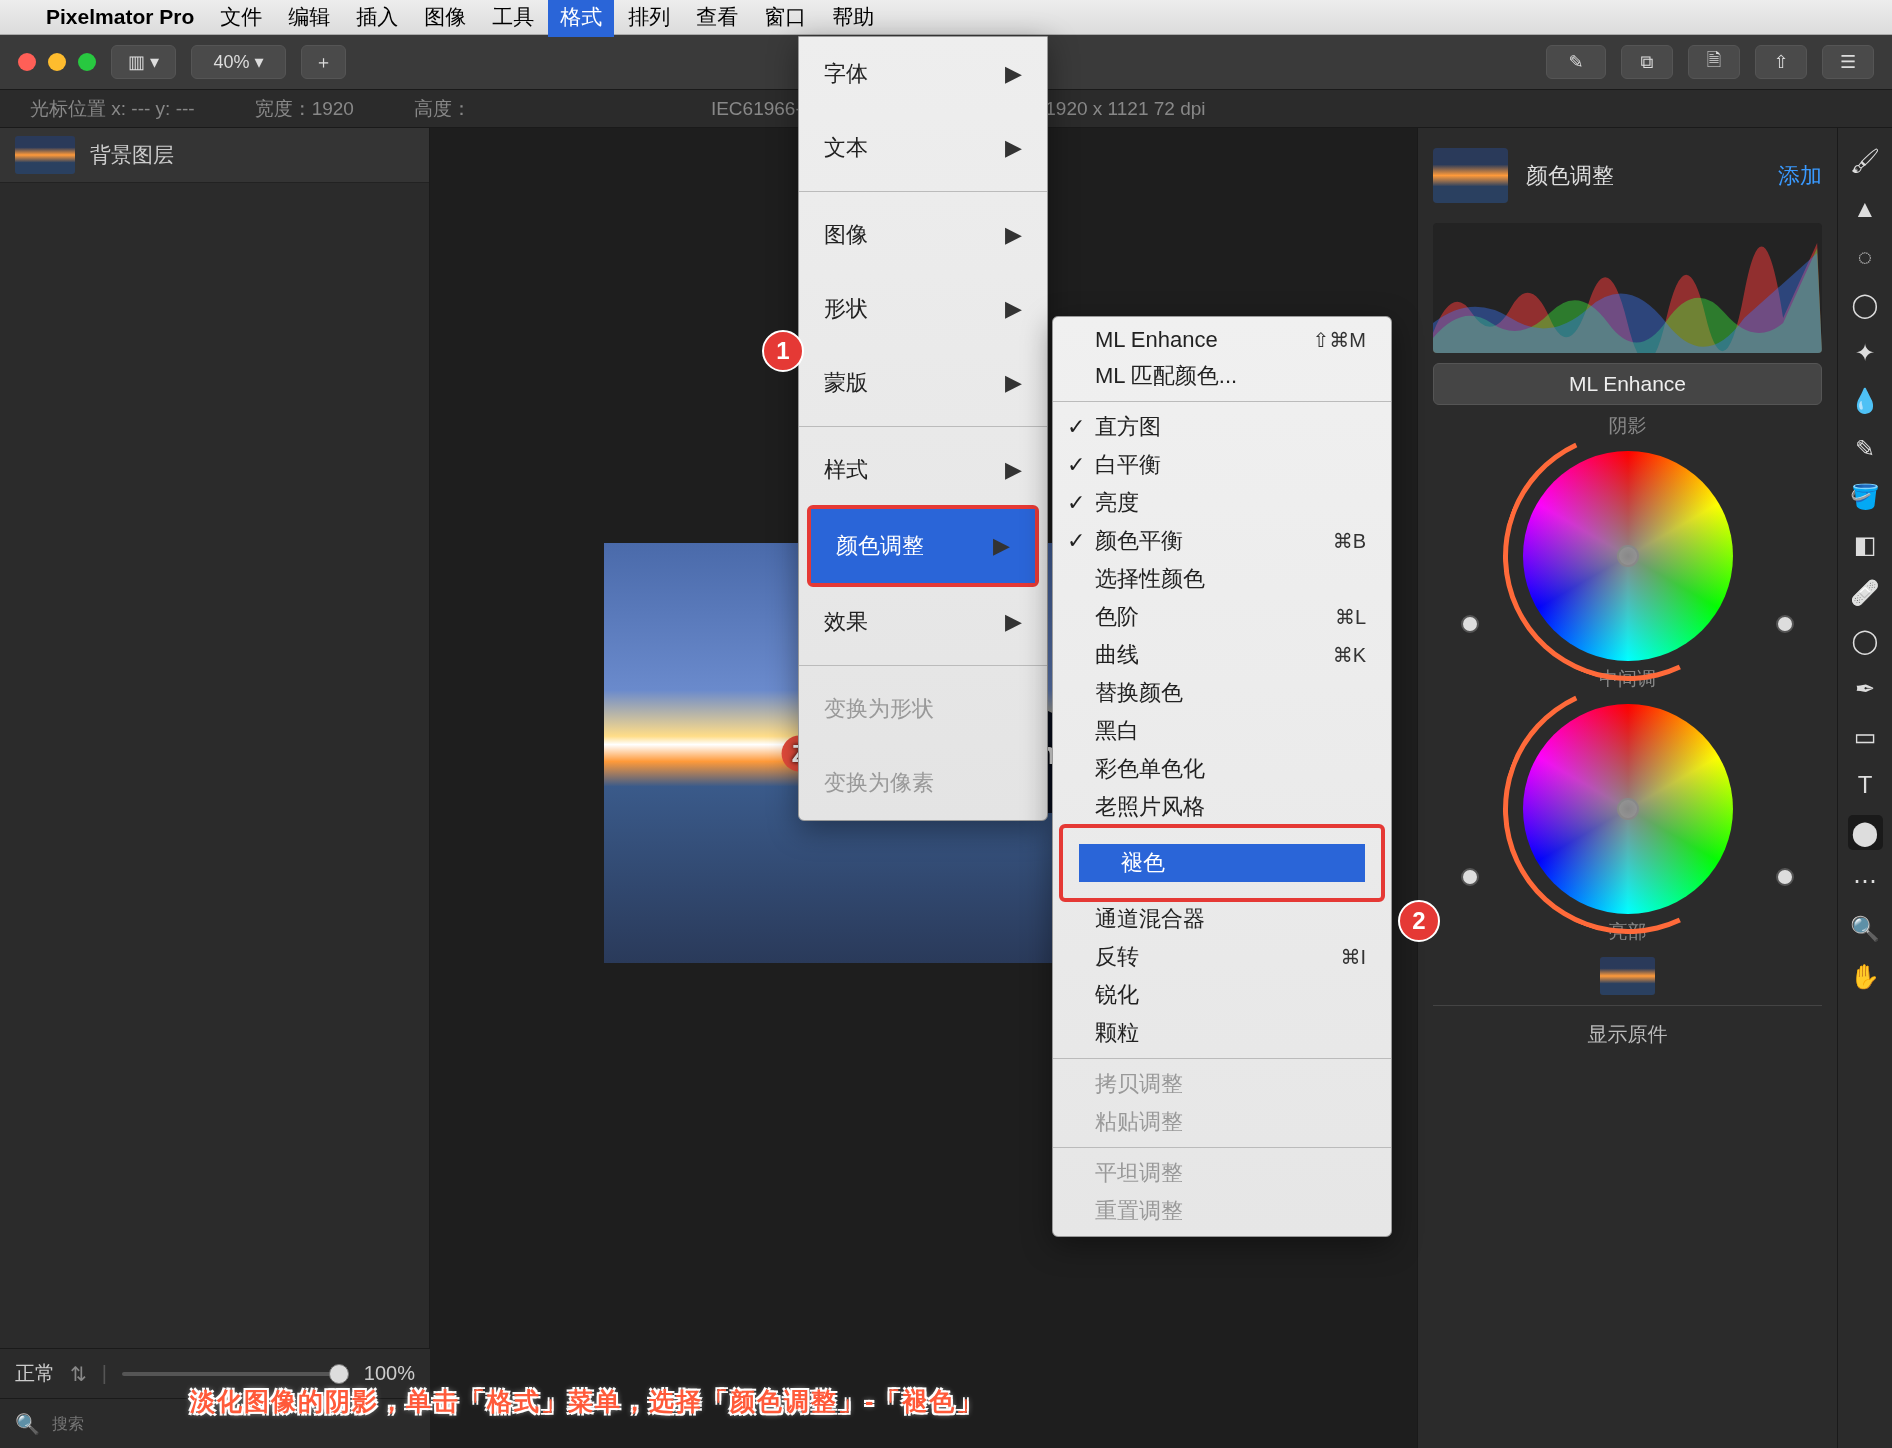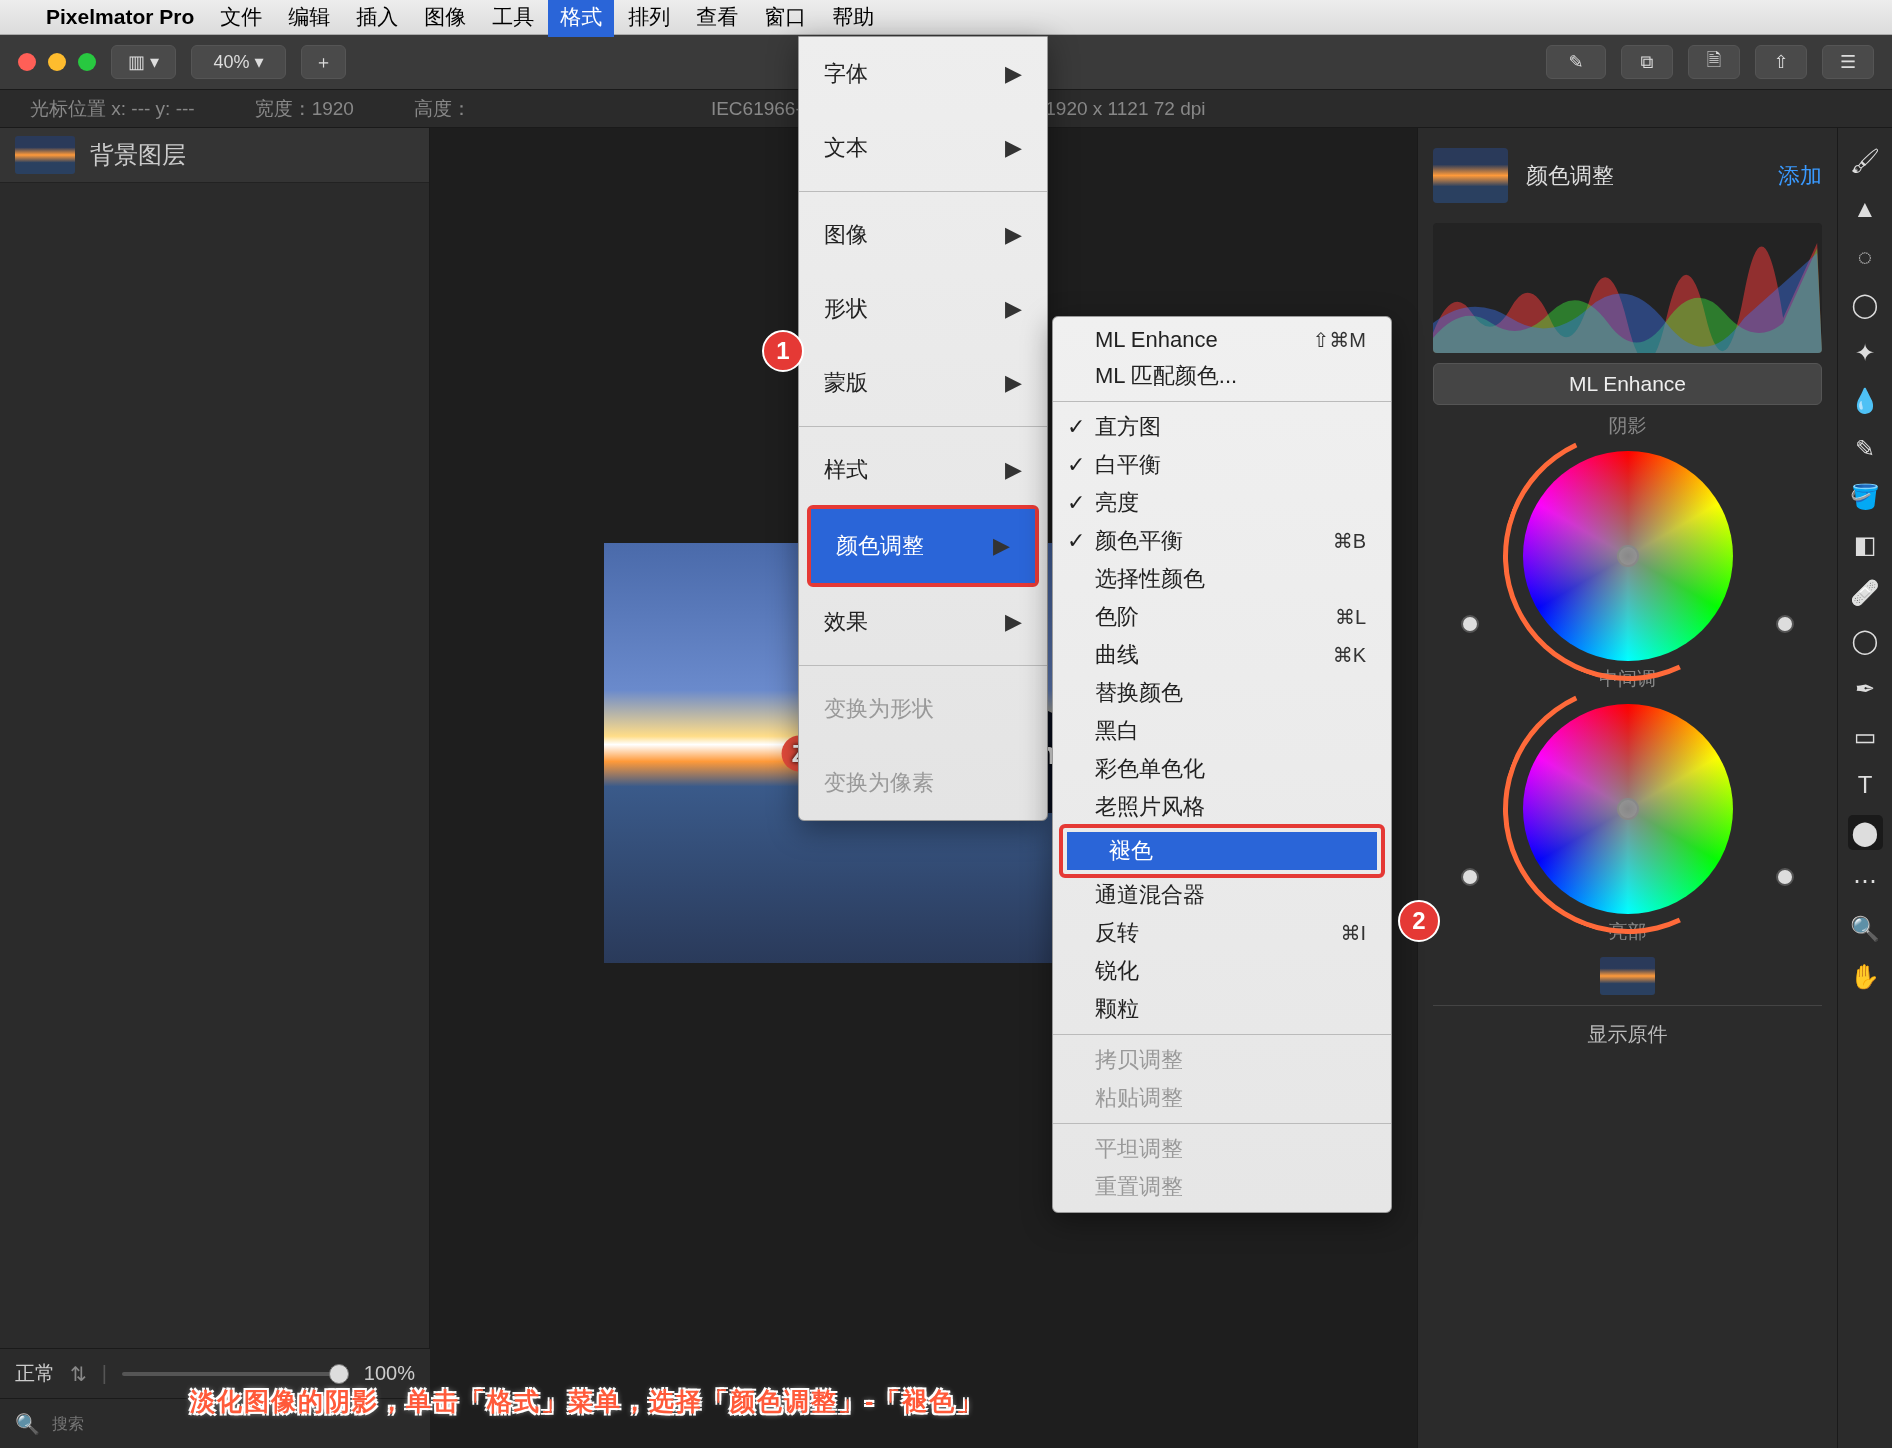--- a/index.html
+++ b/index.html
@@ -50,21 +50,21 @@
 .dd-item.disabled{color:#999}
 .dd-item.hl{background:#2a65d8;color:#fff}
 .dd-hl-border{border:4px solid #e53935;border-radius:6px;margin:-2px 8px}
 .badge{position:absolute;width:42px;height:42px;border-radius:50%;background:#e53935;color:#fff;display:flex;align-items:center;justify-content:center;font-size:24px;font-weight:700;border:2px solid #fff;z-index:200}
 .submenu{position:absolute;top:316px;left:1052px;background:linear-gradient(#f0f0f0,#e6e6e6);border:1px solid #999;border-radius:6px;width:340px;font-size:22px;color:#222;box-shadow:0 8px 30px rgba(0,0,0,.4);z-index:100;padding:6px 0}
 .sm-item{padding:4px 25px 4px 42px;display:flex;align-items:center;justify-content:space-between;position:relative}
 .sm-item .check{position:absolute;left:14px}
 .sm-item .sc{color:#333;font-size:20px}
 .sm-item.hl{background:#2a65d8;color:#fff}
 .sm-item.disabled{color:#999}
-.sm-hl-border{border:4px solid #e53935;border-radius:6px;padding:4px;margin:-2px 6px}
+.sm-hl-border{border:4px solid #e53935;border-radius:6px;padding:16px;margin:-2px 6px}
 .bottom-bar{position:absolute;bottom:50px;left:0;width:430px;height:50px;background:#2b2b2b;border-top:1px solid #1a1a1a;display:flex;align-items:center;padding:0 15px;gap:15px;color:#ccc;font-size:20px}
 .slider{flex:1;height:4px;background:#555;border-radius:2px;position:relative}
 .slider .knob{position:absolute;right:0;top:-8px;width:20px;height:20px;border-radius:50%;background:#ddd;border:1px solid #777}
 .search-bar{position:absolute;bottom:0;left:0;width:430px;height:50px;background:#2b2b2b;border-top:1px solid #1a1a1a;display:flex;align-items:center;padding:0 15px;gap:12px;color:#888;font-size:20px}
 .caption{position:absolute;bottom:30px;left:190px;right:60px;color:#ff5a3a;font-size:25px;font-weight:700;text-shadow:2px 2px 0 #fff,-2px -2px 0 #fff,2px -2px 0 #fff,-2px 2px 0 #fff,0 0 6px #fff;z-index:300;letter-spacing:2px;white-space:nowrap}
 .rp-btm-thumb{width:55px;height:38px;background:linear-gradient(180deg,#2a3a5a 30%,#ff9a3a 50%,#2a4060 70%);border-radius:3px;margin:10px auto 0}
 .rp-show-orig{text-align:center;color:#bbb;font-size:20px;padding:15px 0;border-top:1px solid #444;margin-top:10px}
 </style>
 </head>
 <body>
@@ -107,21 +107,21 @@
   <span>高度：</span>
   <span style="margin-left:180px">IEC61966-2.1</span>
   <span>每通道 8 位</span>
   <span>1920 x 1121 72 dpi</span>
 </div>
 
 <div class="main">
   <div class="layers">
     <div class="layer-row">
       <div class="layer-thumb"></div>
-      <span style="font-size:24px">背景图层</span>
+      <span style="font-size:21px">背景图层</span>
     </div>
   </div>
 
   <div class="canvas-area">
     <div class="canvas-img">
       <div class="watermark">
         <span class="z">Z</span>
         <span>www.MacZ.com</span>
       </div>
     </div>

